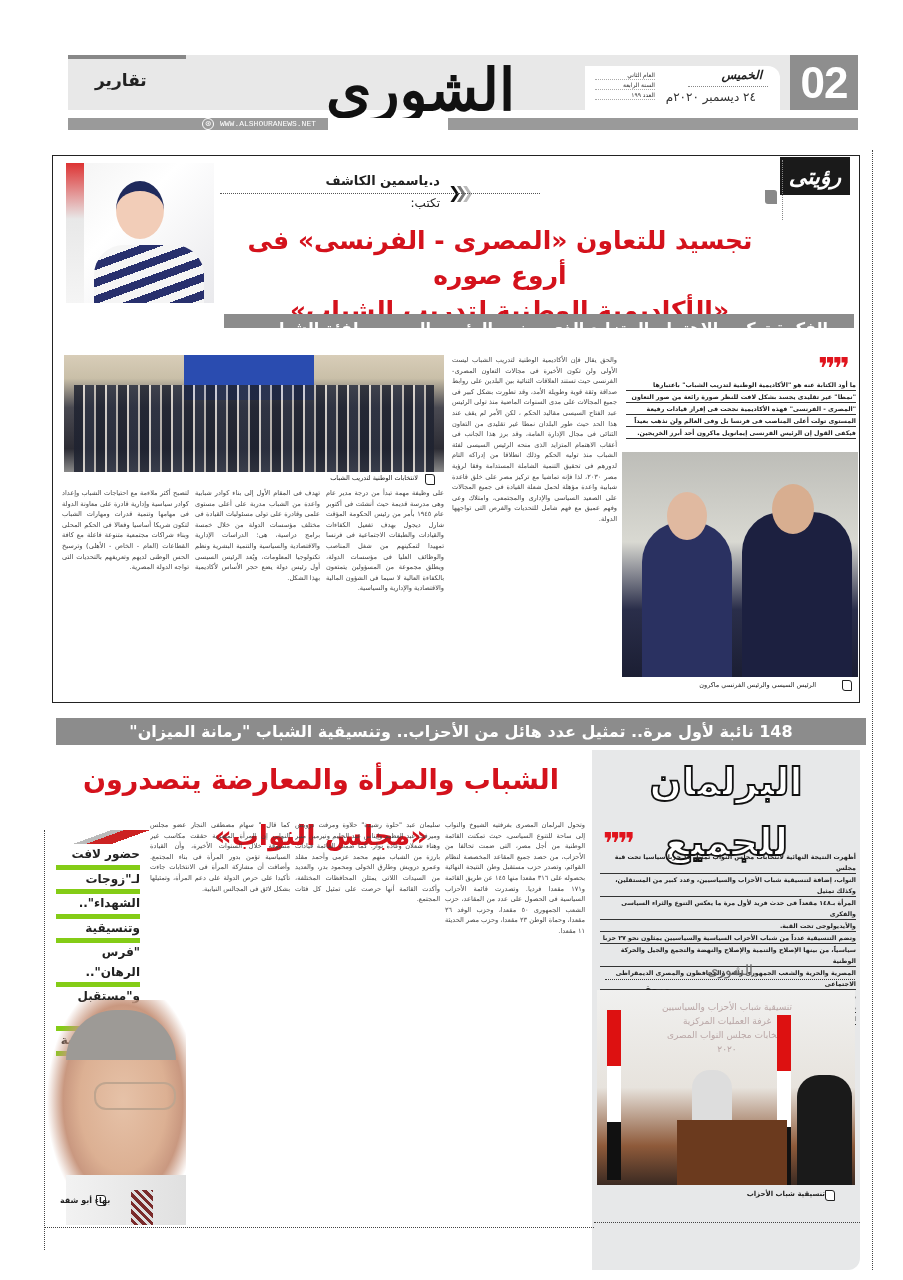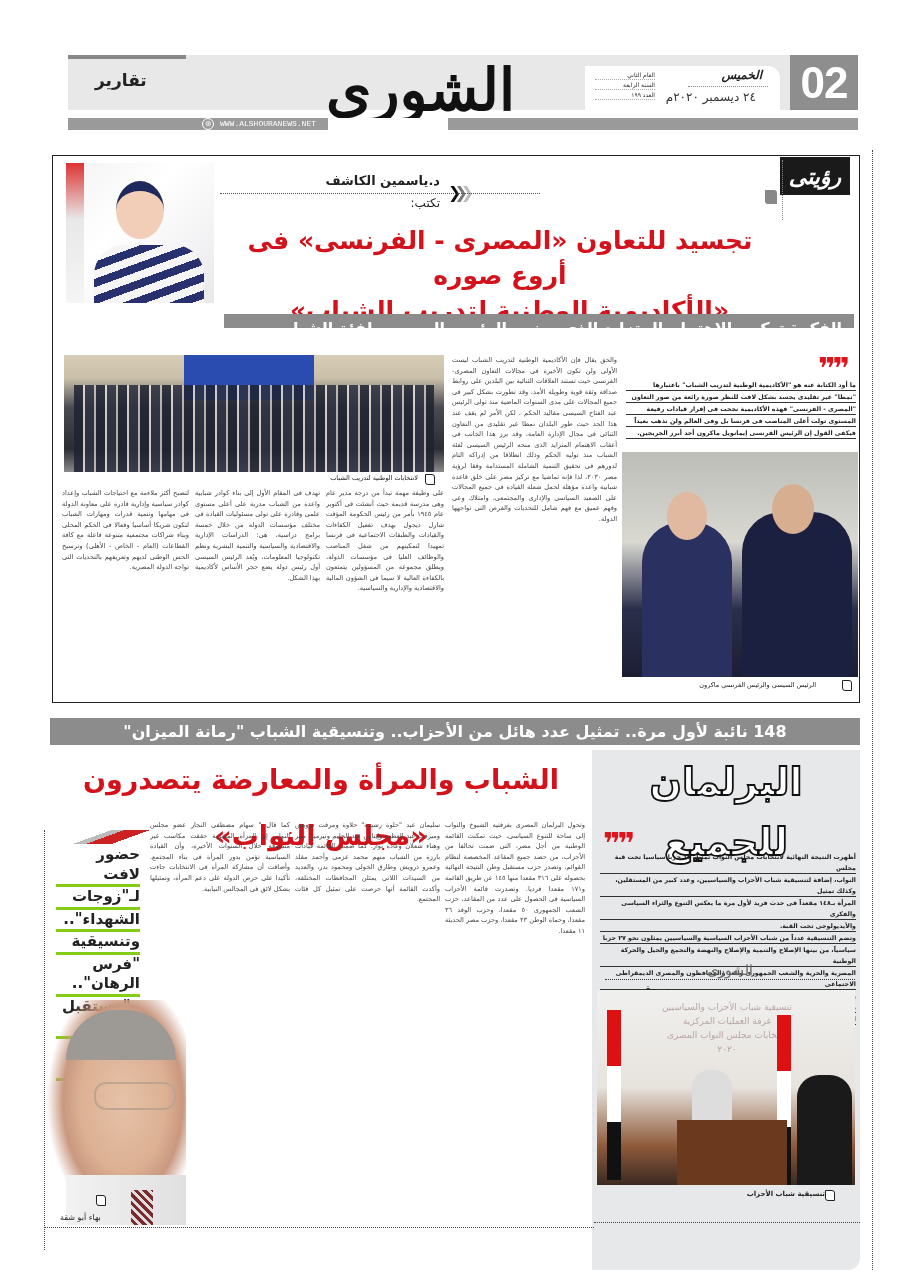--- a/index.html
+++ b/index.html
@@ -38,21 +38,21 @@
   .byline-label { position: absolute; left: 380px; top: 196px; width: 60px; font-size: 12px; font-weight: normal; color: #222; text-align: right; }
   .chevrons { position: absolute; left: 448px; top: 183px; font-size: 16px; font-weight: bold; letter-spacing: -7px; color: #111; }
   .chevrons .c1 { color: #bbb; } .chevrons .c2 { color: #777; } .chevrons .c3 { color: #111; }
 
   .author-photo { position: absolute; left: 66px; top: 163px; width: 148px; height: 140px; background: linear-gradient(135deg, #f3f3f3 0%, #fff 40%, #e9e9ec 100%); overflow: hidden; }
   .author-photo .flag { position:absolute; left:0; top:0; width:18px; height:140px; background: linear-gradient(to bottom,#d33 0%,#e8e8e8 40%,#f5f5f5 100%); }
   .author-photo .head { position:absolute; left:50px; top:18px; width:48px; height:58px; border-radius: 50%; background:#f2cdb8; border-top: 10px solid #1f2a5c; }
   .author-photo .body { position:absolute; left:28px; top:82px; width:110px; height:60px; border-radius: 30px 30px 0 0; background: repeating-linear-gradient(160deg,#28306d 0 8px,#f5f5f5 8px 16px); }
 
   .headline { position: absolute; left: 225px; top: 223px; width: 550px; text-align: center; color: #d4121c; font-weight: bold; font-size: 25px; line-height: 35px; font-family: "DejaVu Sans", sans-serif; letter-spacing: -0.5px; }
-  .subhead-bar { position: absolute; left: 224px; top: 314px; width: 630px; height: 14px; background: #8c8c8c; color: #fff; font-weight: bold; font-size: 16px; line-height: 30px; text-align: right; padding-right: 12px; }
+  .subhead-bar { position: absolute; left: 224px; top: 314px; width: 630px; height: 14px; background: #8c8c8c; color: #fff; font-weight: bold; font-size: 16px; line-height: 30px; text-align: right; padding-right: 26px; }
 
   .group-photo { position: absolute; left: 64px; top: 355px; width: 380px; height: 117px; background: linear-gradient(to bottom, #d8cdb8 0%, #c9bfa8 20%, #4a4a52 45%, #2c2c34 80%, #8a8a8a 100%); overflow:hidden; }
   .group-photo .door { position:absolute; left:120px; top:0; width:130px; height:45px; background:#2a4cb0; }
   .group-photo .people { position:absolute; left:10px; top:30px; width:360px; height:90px; background: repeating-linear-gradient(90deg, #1e2230 0 9px, #e6e0da 9px 11px, #2b3040 11px 20px, #c8c2bc 20px 22px); opacity:0.85; }
   .group-caption { position: absolute; left: 200px; top: 474px; width: 236px; font-size: 6.5px; color: #222; text-align: right; padding-right: 18px; }
   .cap-icon { position: absolute; width: 10px; height: 11px; border: 1px solid #222; border-radius: 0 3px 0 3px; background:#fff; }
 
   .quote-box { position: absolute; left: 622px; top: 352px; width: 236px; height: 100px; background:#fff; }
   .quote-marks { position: absolute; left: 818px; top: 359px; color: #e0141d; font-size: 30px; font-weight: bold; line-height: 20px; letter-spacing: -3px; }
   .quote-text { position: absolute; left: 626px; top: 379px; width: 230px; font-size: 6.3px; line-height: 11px; font-weight: bold; color: #222; text-align: right; }
@@ -61,49 +61,49 @@
   .macron-photo { position: absolute; left: 622px; top: 452px; width: 236px; height: 225px; background: linear-gradient(to bottom, #bdbdb8 0%, #d9d9d2 40%, #2a2e4a 70%, #1b1e33 100%); overflow:hidden; }
   .macron-photo .p1 { position:absolute; left:20px; top:70px; width:90px; height:160px; background:#2a3161; border-radius: 40px 40px 0 0; }
   .macron-photo .p2 { position:absolute; left:120px; top:60px; width:110px; height:170px; background:#1c2040; border-radius: 40px 40px 0 0; }
   .macron-photo .h1 { position:absolute; left:45px; top:40px; width:40px; height:48px; background:#e0b9a0; border-radius:50%; }
   .macron-photo .h2 { position:absolute; left:150px; top:32px; width:42px; height:50px; background:#d8ae90; border-radius:50%; }
   .macron-caption { position: absolute; left: 622px; top: 681px; width: 230px; font-size: 6.5px; color:#222; text-align:right; padding-right: 36px; }
 
   .col { position: absolute; font-size: 6.6px; line-height: 10.6px; color: #444; text-align: justify; text-align-last: right; direction: rtl; overflow: hidden; }
 
   
-  .bar-148 { position: absolute; left: 50px; top: 718px; width: 810px; height: 27px; background: #8c8c8c; color: #fff; font-weight: bold; font-size: 16px; line-height: 27px; text-align: center; }
+  .bar-148 { position: absolute; left: 56px; top: 718px; width: 810px; height: 27px; background: #8c8c8c; color: #fff; font-weight: bold; font-size: 16px; line-height: 27px; text-align: center; }
   .parl-box { position: absolute; left: 592px; top: 750px; width: 268px; height: 520px; background: #e7e8e9; border-radius: 0 0 12px 0; }
   .parl-title { position: absolute; left: 594px; top: 752px; width: 264px; height: 60px; font-size: 38px; font-weight: bold; color: #fff; text-align: center; line-height: 60px; -webkit-text-stroke: 1.8px #111; font-family: "DejaVu Sans", sans-serif; }
   .headline2 { position: absolute; left: 52px; top: 752px; width: 538px; height: 56px; text-align: center; color: #d4121c; font-weight: bold; font-size: 27px; line-height: 56px; letter-spacing: -0.5px; }
 
   .quote2-marks { position: absolute; left: 603px; top: 834px; color: #e0141d; font-size: 30px; font-weight: bold; line-height: 20px; letter-spacing: -3px; }
   .quote2-text { position: absolute; left: 600px; top: 851px; width: 256px; font-size: 6.3px; line-height: 11px; font-weight: bold; color: #222; text-align: right; }
   .quote2-text div { border-bottom: 1px solid #333; }
   .mini-logo { position: absolute; left: 700px; top: 962px; width: 60px; text-align: center; font-family: "DejaVu Serif", serif; font-size: 14px; color: #666; }
   .author2-dots { position: absolute; left: 605px; top: 979px; width: 250px; border-top: 1px dotted #333; }
   .author2 { position: absolute; left: 605px; top: 983px; width: 65px; font-size: 10px; font-weight: bold; color: #222; text-align: right; }
   .event-photo { position: absolute; left: 597px; top: 990px; width: 258px; height: 195px; background: linear-gradient(to bottom, #f0f0ef 0%, #e7e3dd 50%, #8e5a3a 80%, #3b2a22 100%); overflow:hidden; }
   .event-photo .banner { position:absolute; left:60px; top:10px; width:140px; font-size:9px; line-height:14px; color:#b9a6a6; text-align:center; }
   .event-photo .flag1 { position:absolute; left:10px; top:20px; width:14px; height:170px; background: linear-gradient(to bottom,#d11 0 33%,#fff 33% 66%,#111 66%); }
   .event-photo .flag2 { position:absolute; left:180px; top:25px; width:14px; height:170px; background: linear-gradient(to bottom,#d11 0 33%,#fff 33% 66%,#111 66%); }
   .event-photo .woman { position:absolute; left:95px; top:80px; width:40px; height:110px; background:#ddd; border-radius: 18px 18px 0 0; }
   .event-photo .man { position:absolute; left:200px; top:85px; width:55px; height:110px; background:#1a1a1a; border-radius: 22px 22px 0 0; }
   .event-photo .podium { position:absolute; left:80px; top:130px; width:110px; height:65px; background:#6b3a1e; }
   .event-caption { position: absolute; left: 597px; top: 1190px; width: 250px; font-size: 7px; color: #222; text-align: right; padding-right: 22px; font-weight:bold; }
 
   .sidebar-heads { position: absolute; left: 56px; top: 845px; width: 84px; text-align: right; }
-  .sidebar-heads div { font-size: 15px; font-weight: bold; color: #222; line-height: 19.5px; border-bottom: 3px solid #84cc16; }
+  .sidebar-heads div { font-size: 12px; font-weight: bold; color: #222; line-height: 19.5px; border-bottom: 5px solid #84cc16; }
   .sidebar-red { position: absolute; left: 60px; top: 830px; width: 90px; height: 14px; background: linear-gradient(160deg, transparent 40%, #bbb 40% 50%, #c22 50% 70%, transparent 70%); }
   .portrait { position: absolute; left: 46px; top: 1000px; width: 140px; height: 225px; background: radial-gradient(ellipse at 55% 45%, #e6c2a8 0%, #dcb093 40%, #c99880 55%, transparent 70%); overflow:hidden; }
   .portrait .hair { position:absolute; left:20px; top:10px; width:110px; height:50px; background:#9d9a96; border-radius: 55px 55px 0 0; }
   .portrait .glasses { position:absolute; left:48px; top:82px; width:82px; height:28px; border:2px solid #bfa58f; border-radius: 12px; }
   .portrait .suit { position:absolute; left:20px; top:175px; width:120px; height:60px; background: linear-gradient(90deg,#f2f2f2,#e0e0e0); }
   .portrait .tie { position:absolute; left:85px; top:190px; width:22px; height:40px; background: repeating-linear-gradient(45deg,#7a2a2a 0 3px,#ddd 3px 6px); }
-  .sig { position: absolute; left: 60px; top: 1196px; font-size: 8px; font-weight:normal; color:#222;margin-top:17px; }
+  .sig { position: absolute; left: 60px; top: 1196px; font-size: 8px; font-weight:bold; color:#222; }
   .dotted-bottom { position: absolute; left: 44px; top: 1227px; width: 550px; border-top: 1px dotted #444; }
   .dotted-bottom2 { position: absolute; left: 594px; top: 1222px; width: 266px; border-top: 1px dotted #444; }
 </style>
 </head>
 <body>
 
 <div class="masthead"></div>
 <div class="topbar-dark"></div>
 <div class="page-num">02</div>
 <div class="dateblock">

